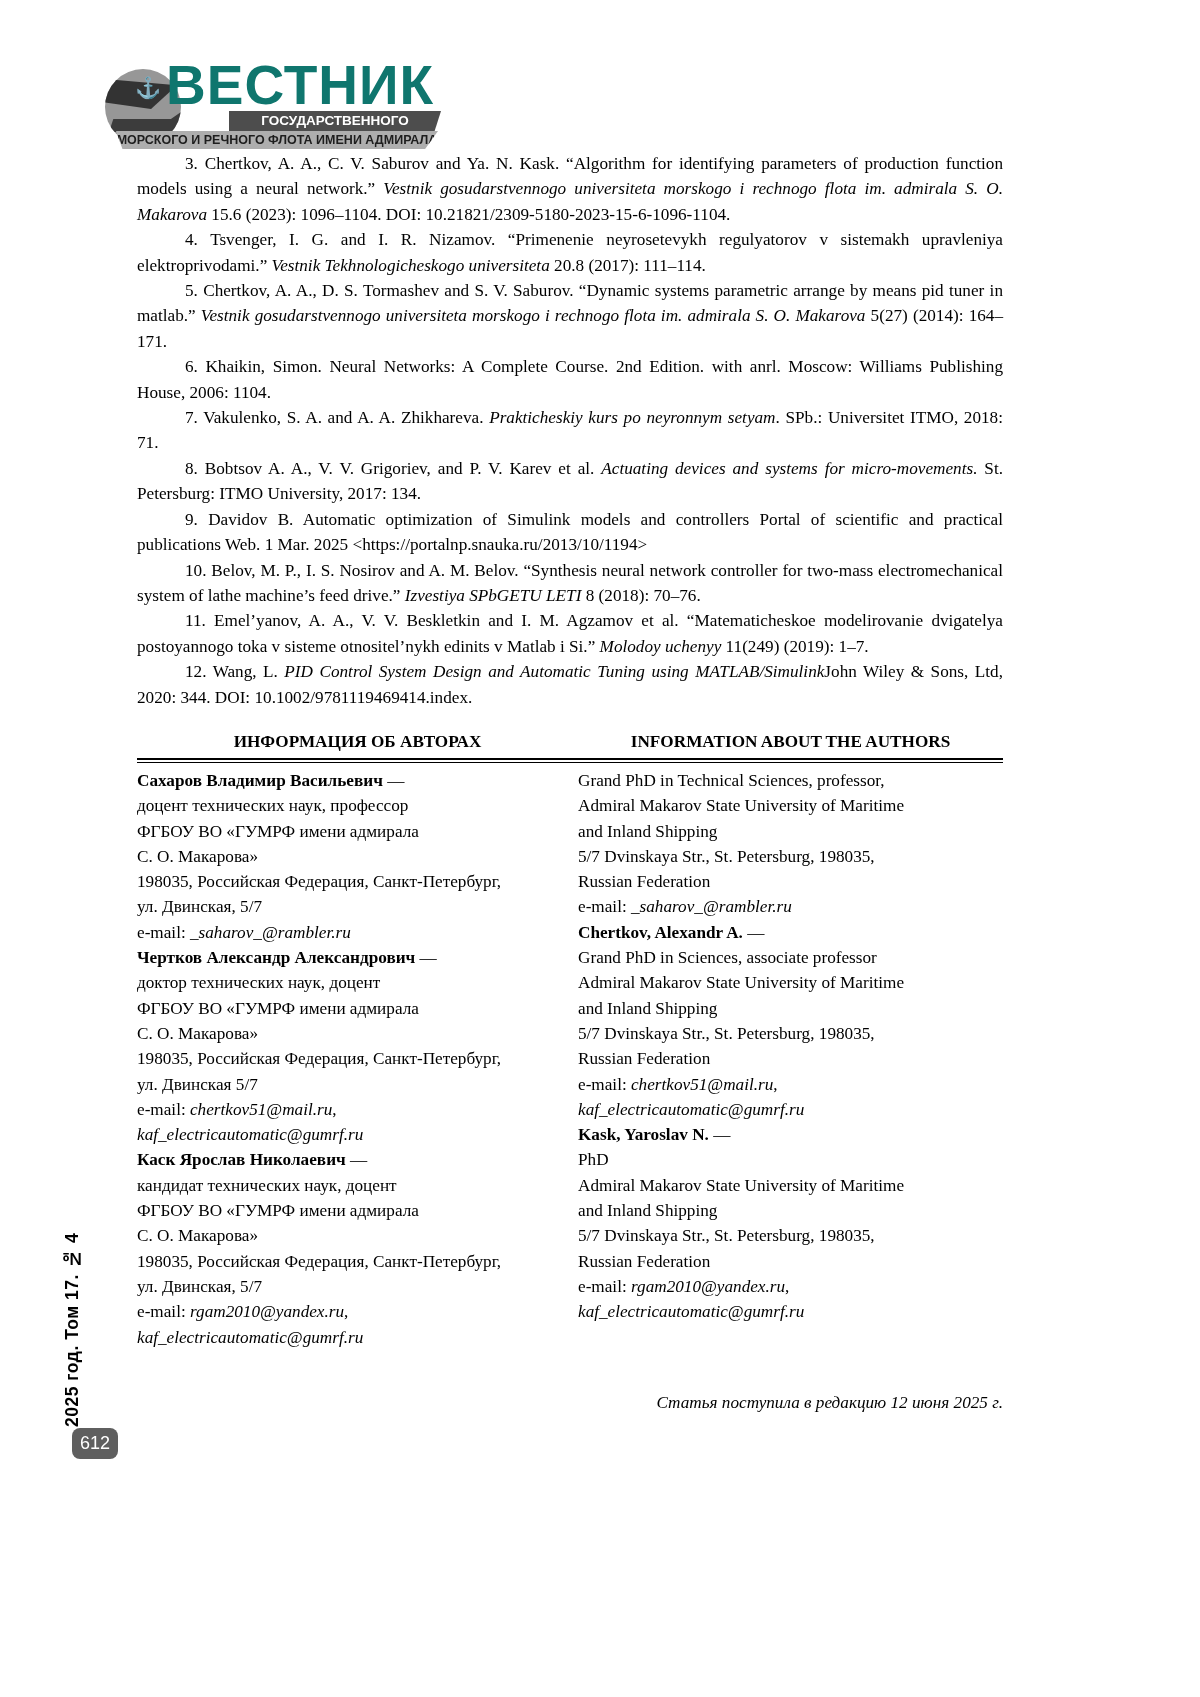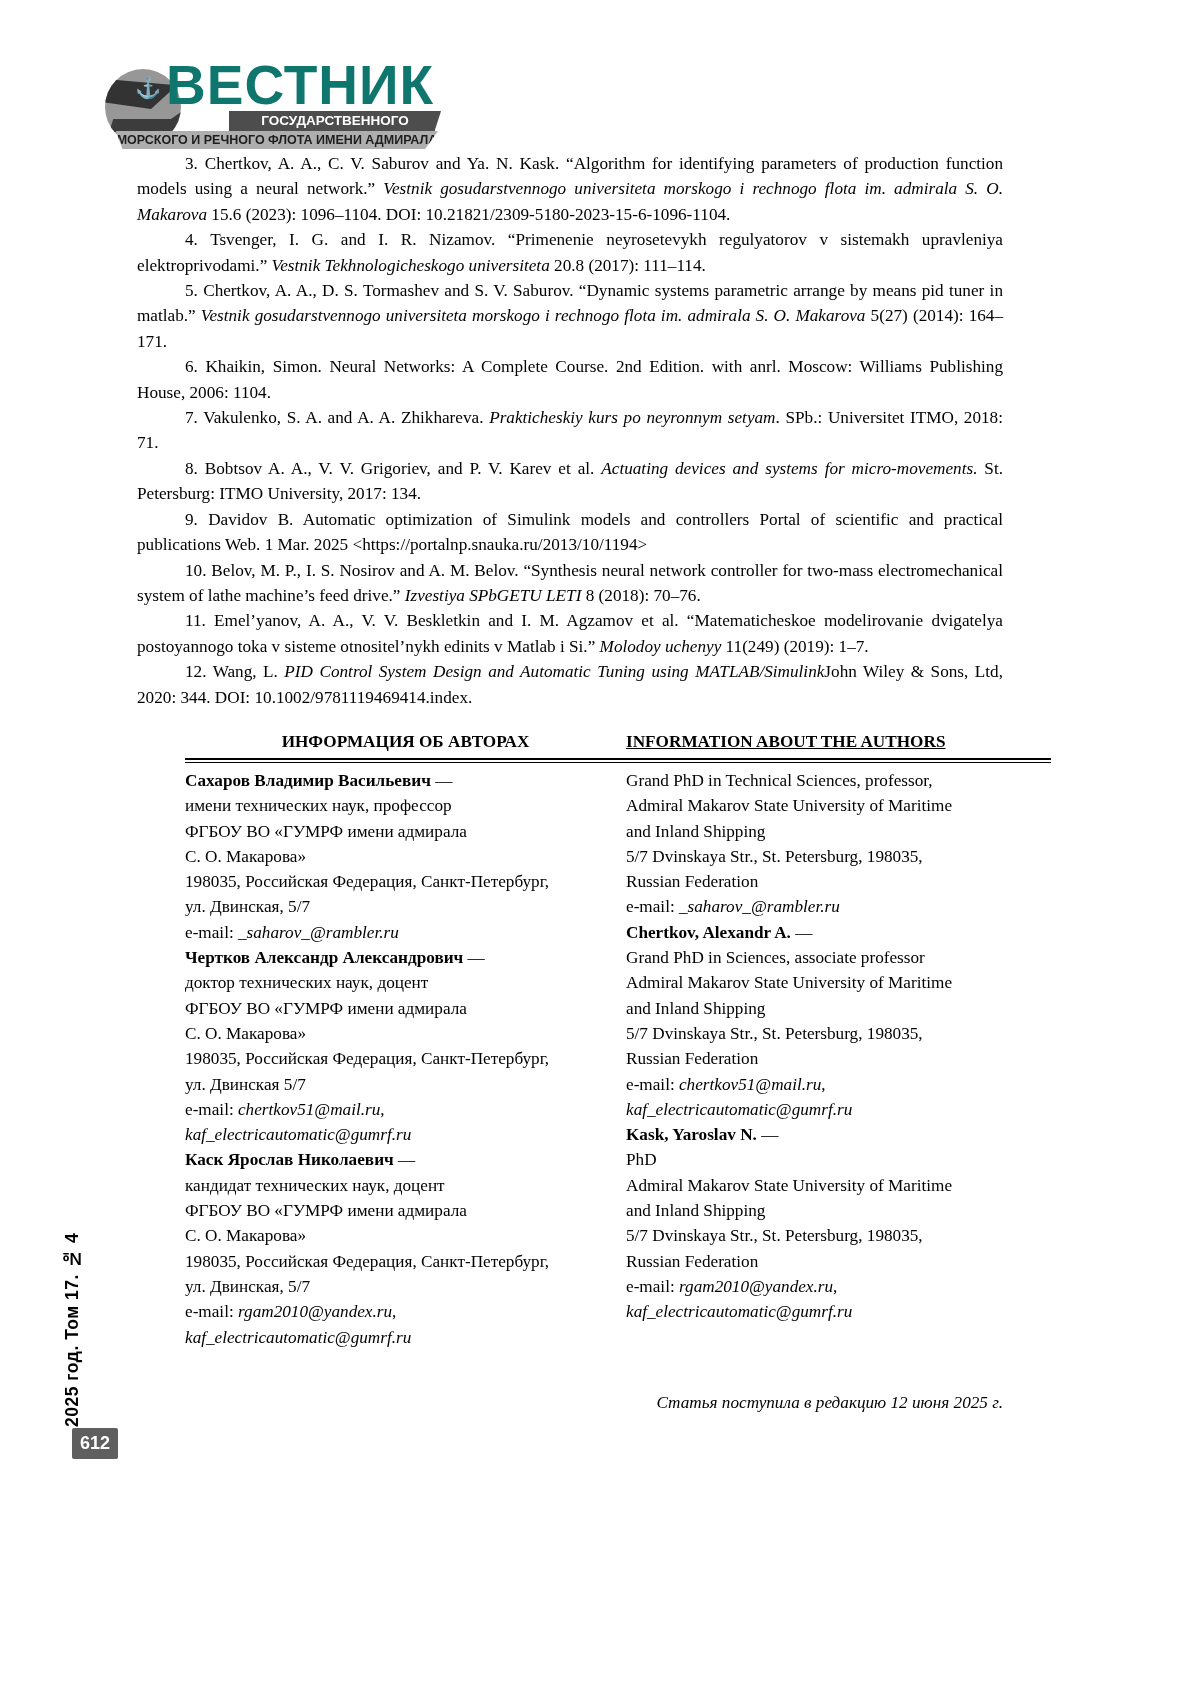--- a/index.html
+++ b/index.html
@@ -26,41 +26,41 @@
              color:#1e1e1e;font-family:"Liberation Sans",sans-serif;font-weight:bold;font-size:12.5px;
              line-height:18px;text-align:center;clip-path:polygon(0 0,100% 0,96% 100%,2% 100%);}
 
   
   .refs{position:absolute;left:137px;top:151px;width:866px;}
   .ref{margin:0;text-align:justify;text-indent:48px;font-size:17.2px;line-height:25.4px;}
   .it{font-style:italic;}
   .bd{font-weight:bold;}
 
   
-  .authors{position:absolute;left:137px;top:731px;width:866px;margin-left:48px;}
+  .authors{position:absolute;left:137px;top:731px;width:866px;}
   .authors-head{display:flex;font-weight:bold;font-size:17.2px;line-height:22px;}
   .authors-head .h-left{width:441px;text-align:center;}
-  .authors-head .h-right{width:425px;text-align:left;text-decoration:underline;}
+  .authors-head .h-right{width:425px;text-align:center;}
   .double-rule{margin-top:5px;height:2px;border-top:2.5px solid #000;border-bottom:1px solid #000;}
   .authors-grid{display:flex;margin-top:5px;}
   .col-left{width:441px;}
   .col-right{width:425px;}
   .aline{font-size:17.2px;line-height:25.3px;white-space:nowrap;}
 
   
   .footer{position:absolute;right:197px;top:1389px;text-align:right;font-style:italic;
           font-size:17.2px;line-height:27px;margin-left:43px;}
 
   
   .side-label{position:absolute;left:62px;top:1222px;height:205px;
               writing-mode:vertical-rl;transform:rotate(180deg);
               font-family:"Liberation Sans",sans-serif;font-weight:bold;font-size:17.5px;
               letter-spacing:0.5px;color:#000;white-space:nowrap;}
   .page-box{position:absolute;left:72px;top:1428px;width:46px;height:31px;background:#5f5f5f;
-            border-radius:2px;color:#fff;font-family:"Liberation Sans",sans-serif;font-weight:bold;
+            border-radius:8px;color:#fff;font-family:"Liberation Sans",sans-serif;font-weight:normal;
             font-size:18px;line-height:31px;text-align:center;}
 </style>
 </head>
 <body>
 
 <div class="page">
 
   <div class="logo">
     <div class="logo-circle">
       <div class="logo-pennant"></div>
@@ -88,21 +88,21 @@
 
   <div class="authors">
     <div class="authors-head">
       <div class="h-left">ИНФОРМАЦИЯ ОБ АВТОРАХ</div>
       <div class="h-right">INFORMATION ABOUT THE AUTHORS</div>
     </div>
     <div class="double-rule"></div>
     <div class="authors-grid">
       <div class="col-left">
           <div class="aline"><span class="bd">Сахаров Владимир Васильевич</span><span> —</span></div>
-          <div class="aline"><span>имени технических наук, профессор</span></div>
+          <div class="aline"><span>доцент технических наук, профессор</span></div>
           <div class="aline"><span>ФГБОУ ВО «ГУМРФ имени адмирала</span></div>
           <div class="aline"><span>С. О. Макарова»</span></div>
           <div class="aline"><span>198035, Российская Федерация, Санкт-Петербург,</span></div>
           <div class="aline"><span>ул. Двинская, 5/7</span></div>
           <div class="aline"><span>e-mail: </span><span class="it">_saharov_@rambler.ru</span></div>
           <div class="aline"><span class="bd">Чертков Александр Александрович</span><span> —</span></div>
           <div class="aline"><span>доктор технических наук, доцент</span></div>
           <div class="aline"><span>ФГБОУ ВО «ГУМРФ имени адмирала</span></div>
           <div class="aline"><span>С. О. Макарова»</span></div>
           <div class="aline"><span>198035, Российская Федерация, Санкт-Петербург,</span></div>

